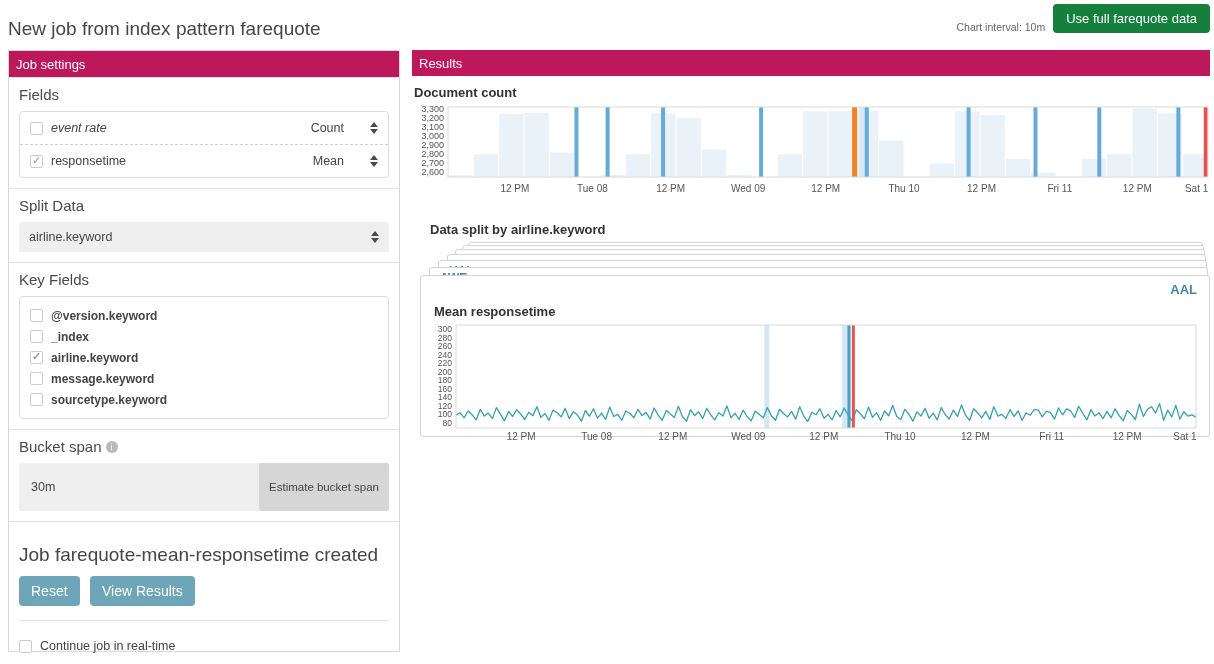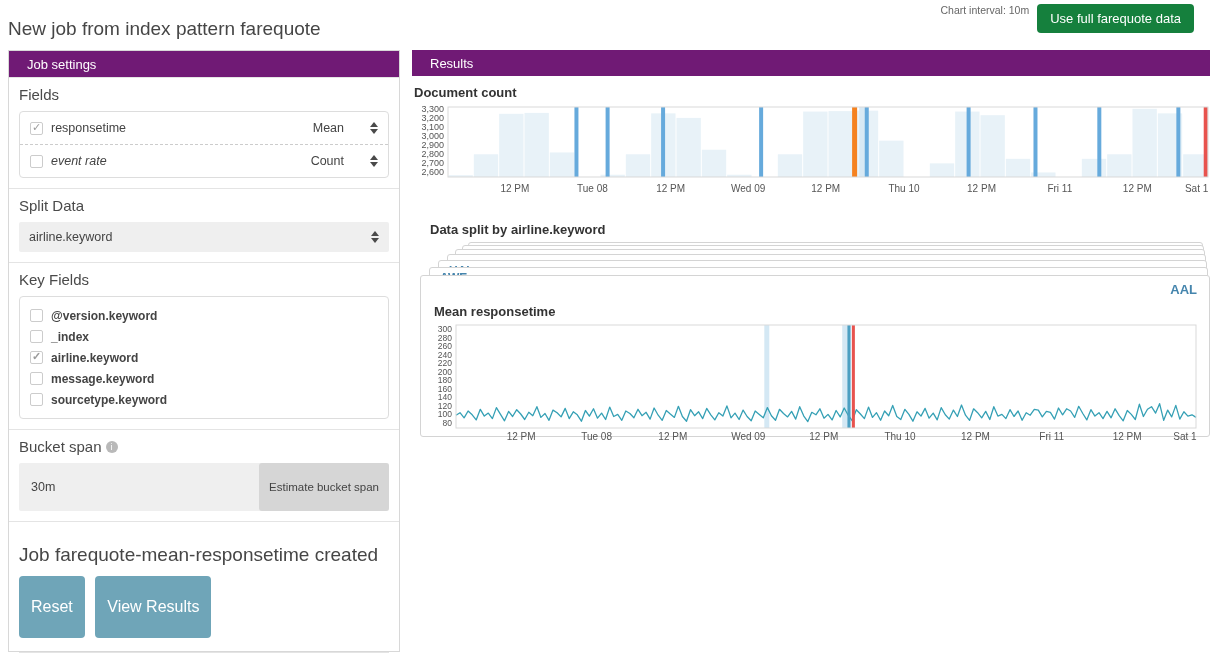--- a/index.html
+++ b/index.html
@@ -1,26 +1,26 @@
 <!DOCTYPE html>
 <html><head>
 <meta charset="utf-8">
 <style>
   * { margin:0; padding:0; box-sizing:border-box; }
   html,body { width:1214px; height:664px; background:#fff; font-family:"Liberation Sans", sans-serif; color:#444; overflow:hidden; }
 
   #page-title { position:absolute; left:8px; top:18px; font-size:19px; color:#464646; }
 
-  #topbar { position:absolute; right:20px; top:4px; display:flex; align-items:flex-start; gap:8px; }
+  #topbar { position:absolute; right:4px; top:4px; display:flex; align-items:flex-end; gap:8px; }
   #chart-interval { font-size:10.5px; color:#666; }
   #use-full-btn { background:#15803d; color:#fff; border:none; border-radius:4px; font-size:13px; padding:7px 13px; font-family:"Liberation Sans",sans-serif; cursor:pointer; }
 
   
   #left-panel { position:absolute; left:8px; top:50px; width:392px; height:602px; border:1px solid #d8d8d8; background:#fff; }
-  .panel-header { background:#701a75; color:#fff; font-size:13px; padding:6px 18px; height:26px; }
+  .panel-header { background:#be185d; color:#fff; font-size:13px; padding:6px 7px; height:26px; }
   .section { padding:8px 10px 10px 10px; border-top:1px solid #e4e4e4; }
   .section:first-of-type { border-top:none; }
   .section h2 { font-size:15px; font-weight:400; color:#4a4a4a; margin-bottom:8px; }
 
   .fields-box { border:1px solid #ddd; border-radius:4px; }
   .field-row { display:flex; align-items:center; justify-content:space-between; padding:9px 10px; }
   .field-row + .field-row { border-top:1px dashed #ccc; }
   .fr-left { display:flex; align-items:center; gap:8px; font-size:12.5px; }
   .italic { font-style:italic; }
 
@@ -38,21 +38,21 @@
 
   .kf-box { border:1px solid #ddd; border-radius:4px; padding:8px 10px;font-weight:bold; }
   .kf-row { display:flex; align-items:center; gap:8px; font-size:12px; padding:3.5px 0; }
 
   .info-icon { display:inline-block; width:12px; height:12px; border-radius:50%; background:#b9b9b9; color:#fff; font-size:9px; line-height:12px; text-align:center; margin-left:4px; vertical-align:2px; }
 
   .bucket-row { position:relative; background:#efefef; border-radius:2px; height:48px; display:flex; align-items:center; padding:0 12px; font-size:12.5px; }
   #estimate-btn { position:absolute; right:0; top:0; bottom:0; background:#d6d6d6; border:none; border-radius:3px; font-size:11.5px; color:#444; padding:0 10px; font-family:"Liberation Sans",sans-serif; cursor:pointer; }
 
   #job-status { font-size:19px; color:#464646; margin:14px 0 10px 0; font-weight:400; }
-  .teal-btn { background:#6fa5b8; color:#fff; border:none; border-radius:4px; font-size:16px; padding:22px 12px; margin-right:6px; font-family:"Liberation Sans",sans-serif; cursor:pointer; }
+  .teal-btn { background:#6fa5b8; color:#fff; border:none; border-radius:4px; font-size:14px; padding:7px 12px; margin-right:6px; font-family:"Liberation Sans",sans-serif; cursor:pointer; }
   .divider { border-top:1px solid #e4e4e4; margin:14px 0 12px 0; }
   .rt-row { display:flex; align-items:center; gap:8px; font-size:12.5px; padding:6px 0; }
   .rt-row.disabled { color:#c2c2c2; }
 
   
   #right-panel { position:absolute; left:412px; top:50px; width:798px; }
   .chart-title { font-size:13px; font-weight:bold; color:#333; }
   #doc-title { margin:9px 0 4px 2px; }
   #split-title { margin:16px 0 0 2px;padding-left:16px; }
 
@@ -75,38 +75,38 @@
 </div>
 
 <div id="left-panel">
   <div class="panel-header">Job settings</div>
 
   <div class="section">
     <h2>Fields</h2>
     <div class="fields-box">
       <div class="field-row">
         <span class="fr-left">
-          <span class="cb checked"></span>
-          <span>responsetime</span>
+          <span class="cb"></span>
+          <span class="italic">event rate</span>
         </span>
         <span class="sel">
-          <span>Mean</span>
+          <span>Count</span>
           <span class="stepper">
               <i class="up"></i>
               <i class="dn"></i>
             </span>
         </span>
       </div>
       <div class="field-row">
         <span class="fr-left">
-          <span class="cb"></span>
-          <span class="italic">event rate</span>
+          <span class="cb checked"></span>
+          <span>responsetime</span>
         </span>
         <span class="sel">
-          <span>Count</span>
+          <span>Mean</span>
           <span class="stepper">
               <i class="up"></i>
               <i class="dn"></i>
             </span>
         </span>
       </div>
     </div>
   </div>
 
   <div class="section">

